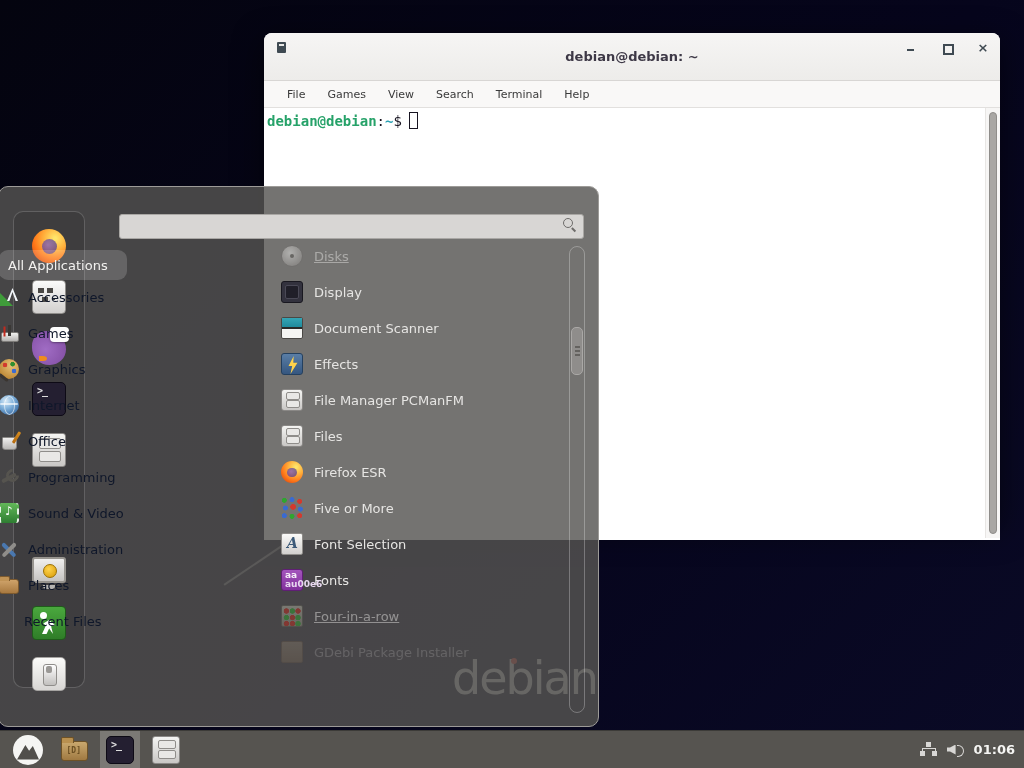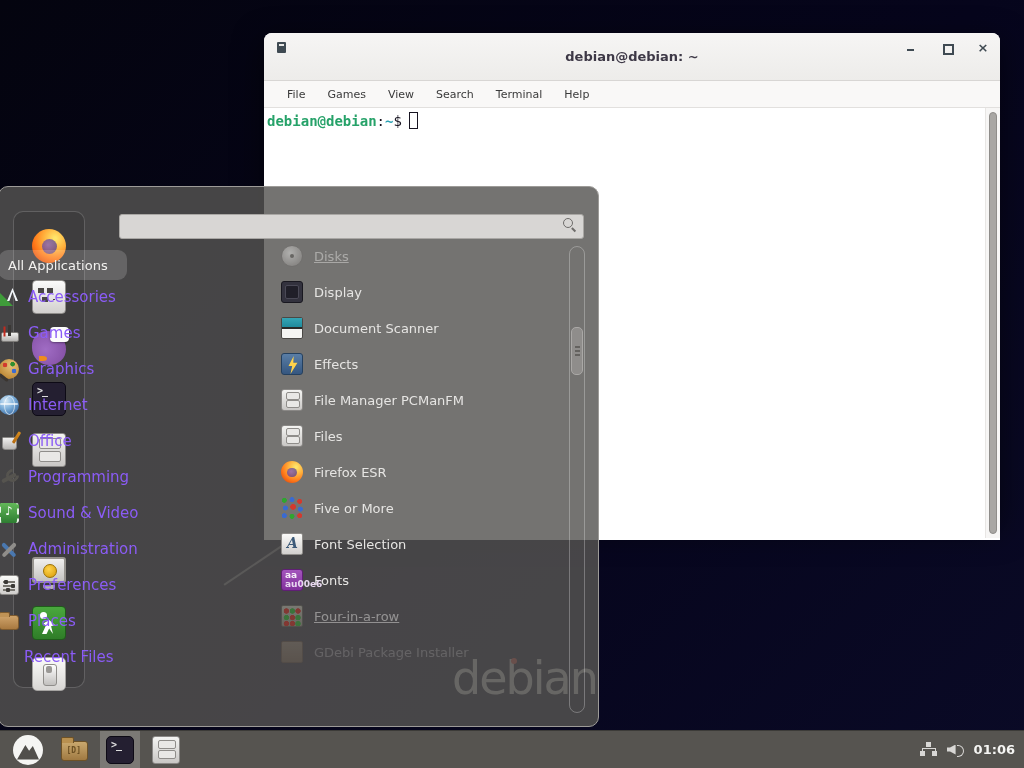--- a/index.html
+++ b/index.html
@@ -60,21 +60,21 @@
   #fav-box { position:absolute; left:14px; top:24px; width:72px; height:477px;
     border:1px solid rgba(255,255,255,0.18); background:rgba(0,0,0,0.10); border-radius:10px; }
   #fav-list { position:absolute; left:0; top:17px; width:100%; display:flex; flex-direction:column; gap:17px; align-items:center; }
   #session-list { position:absolute; left:0; top:343px; width:100%; display:flex; flex-direction:column; gap:17px; align-items:center; }
   .fav-item { width:34px; height:34px; position:relative; cursor:pointer; }
   #all-apps-btn { position:absolute; left:0; top:63px; width:128px; height:30px;
     background:rgba(255,255,255,0.17); border-radius:9px; font-size:13px; color:#f2f1ef;
     display:flex; align-items:center; padding-left:9px; cursor:pointer; }
   #cat-list { position:absolute; left:0; top:92px; width:150px; }
   .cat-item { height:36px; display:flex; align-items:center; gap:9px; cursor:pointer; }
-  .cat-item .label { font-size:15px; color:#8b5cf6; }
+  .cat-item .label { font-size:13px; color:#0f172a; }
   .cat-item.no-icon { padding-left:25px; }
 
   #app-list { position:absolute; left:282px; top:51px; width:278px; }
   .app-item { height:36px; display:flex; align-items:center; gap:11px; cursor:pointer; }
   .app-item .label { font-size:13px; color:#e6e5e3; }
   .app-item.dim1 { opacity:0.48;text-decoration:underline; }
   .app-item.dim2 { opacity:0.18; }
 
   #menu-scroll-track { position:absolute; left:570px; top:59px; width:16px; height:467px;
     border:1px solid rgba(255,255,255,0.28); border-radius:8px; }
@@ -353,24 +353,20 @@
   </div>
       <div class="cat-item">
     <span class="icon i20" data-icon="sound-video-icon"></span>
     <span class="label">Sound &amp; Video</span>
   </div>
       <div class="cat-item">
     <span class="icon i20" data-icon="administration-icon"></span>
     <span class="label">Administration</span>
   </div>
       <div class="cat-item">
-    <span class="icon i20" data-icon="preferences-icon"></span>
-    <span class="label">Preferences</span>
-  </div>
-      <div class="cat-item">
     <span class="icon i20" data-icon="places-icon"></span>
     <span class="label">Places</span>
   </div>
       <div class="cat-item no-icon">
 
     <span class="label">Recent Files</span>
   </div>
     </div>
 
   <div id="app-list">

